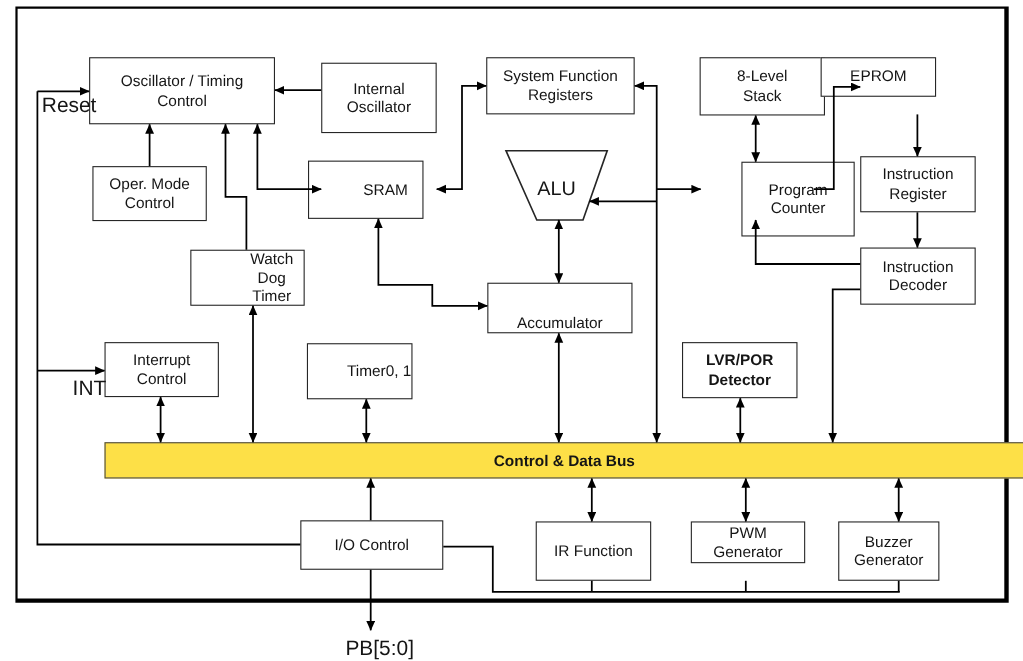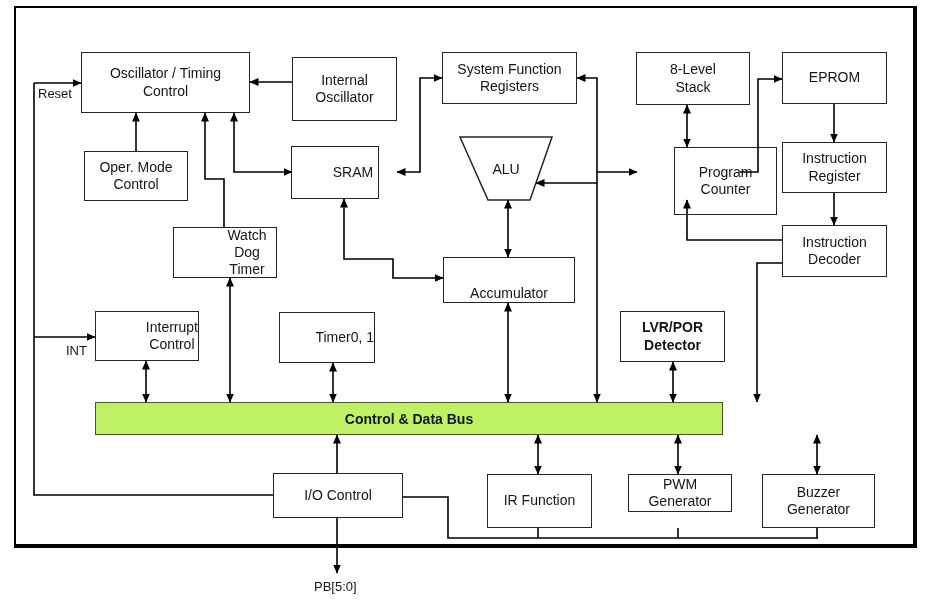--- a/index.html
+++ b/index.html
@@ -5,22 +5,22 @@
   html,body{margin:0;padding:0;background:#ffffff;width:930px;height:601px;overflow:hidden;}
   #stage{position:relative;width:930px;height:601px;font-family:"Liberation Sans",sans-serif;color:#151515;background:#ffffff;}
   #frame{position:absolute;left:14px;top:6px;width:903px;height:542px;box-sizing:border-box;
          border:solid #000;border-width:2px 4px 4px 2px;background:#ffffff;z-index:1;}
   .block{position:absolute;background:#ffffff;border:1.5px solid #262626;box-sizing:border-box;
          display:flex;align-items:center;justify-content:center;text-align:center;
          font-size:14px;line-height:1.22;z-index:3;}
   .block span{white-space:pre-line;}
   #bus{position:absolute;background:#c3c3c3;border:1.5px solid #4a4a4a;box-sizing:border-box;
        display:flex;align-items:center;justify-content:center;font-weight:bold;font-size:14px;z-index:3;}
-  .pin{position:absolute;font-size:13px;z-index:6;white-space:nowrap;}
-  #alu-label{position:absolute;left:461px;top:161px;width:90px;text-align:center;font-size:14px;z-index:6;}
+  .pin{position:absolute;font-size:19px;z-index:6;white-space:nowrap;}
+  #alu-label{position:absolute;left:461px;top:161px;width:90px;text-align:center;font-size:18px;z-index:6;}
   svg.wires{position:absolute;left:0;top:0;z-index:5;pointer-events:none;}
   .edge{fill:none;stroke:#000;stroke-width:1.6;}
   .alu-shape{fill:#ffffff;stroke:#262626;stroke-width:1.5;}
 </style>
 </head>
 <body>
 
 <div id="stage">
   <div id="frame"></div>
 <div class="block" style="left: 81px; top: 52px; width: 169px; height: 61px;">
@@ -32,28 +32,28 @@
 Oscillator</span>
     </div>
     <div class="block" style="left: 442px; top: 52px; width: 135px; height: 52px;">
       <span>System Function
 Registers</span>
     </div>
     <div class="block" style="left: 636px; top: 52px; width: 114px; height: 53px;">
       <span>8-Level
 Stack</span>
     </div>
-    <div class="block" style="left: 782px; top: 52px; width: 105px; height: 52px;">
+    <div class="block" style="left: 746px; top: 52px; width: 105px; height: 36px;">
       <span>EPROM</span>
     </div>
     <div class="block" style="left: 84px; top: 151px; width: 104px; height: 50px;">
       <span>Oper. Mode
 Control</span>
     </div>
-    <div class="block" style="left: 291px; top: 146px; width: 88px; height: 53px; padding-left: 36px;">
+    <div class="block" style="left: 280px; top: 146px; width: 105px; height: 53px; padding-left: 36px;">
       <span>SRAM</span>
     </div>
     <div class="block" style="left: 674px; top: 147px; width: 103px; height: 68px;">
       <span>Program
 Counter</span>
     </div>
     <div class="block" style="left: 782px; top: 142px; width: 105px; height: 51px;">
       <span>Instruction
 Register</span>
     </div>
@@ -61,46 +61,46 @@
       <span>Watch Dog
 Timer</span>
     </div>
     <div class="block" style="left: 443px; top: 257px; width: 132px; height: 46px; align-items: flex-end;">
       <span>Accumulator</span>
     </div>
     <div class="block" style="left: 782px; top: 225px; width: 105px; height: 52px;">
       <span>Instruction
 Decoder</span>
     </div>
-    <div class="block" style="left: 95px; top: 311px; width: 104px; height: 50px; justify-content: flex-end;">
+    <div class="block" style="left: 95px; top: 311px; width: 104px; height: 50px;">
       <span>Interrupt
 Control</span>
     </div>
     <div class="block" style="left: 279px; top: 312px; width: 96px; height: 51px; justify-content: flex-end;">
       <span>Timer0, 1</span>
     </div>
     <div class="block" style="left: 620px; top: 311px; width: 105px; height: 51px; font-weight: bold;">
       <span>LVR/POR
 Detector</span>
     </div>
     <div class="block" style="left: 273px; top: 473px; width: 130px; height: 45px;">
       <span>I/O Control</span>
     </div>
     <div class="block" style="left: 487px; top: 474px; width: 105px; height: 54px;">
       <span>IR Function</span>
     </div>
     <div class="block" style="left: 628px; top: 474px; width: 104px; height: 38px;">
       <span>PWM
 Generator</span>
     </div>
-    <div class="block" style="left: 762px; top: 474px; width: 113px; height: 54px;">
+    <div class="block" style="left: 762px; top: 474px; width: 92px; height: 54px;">
       <span>Buzzer
 Generator</span>
     </div>
-    <div id="bus" style="left: 95px; top: 402px; width: 628px; height: 33px; background: #bef264;">
+    <div id="bus" style="left: 95px; top: 402px; width: 836px; height: 33px; background: #fde047;">
       <span>Control &amp; Data Bus</span>
     </div>
     <div class="pin" style="left: 38px; top: 86px;">Reset</div>
     <div class="pin" style="left: 66px; top: 343px;">INT</div>
     <div class="pin" style="left: 314px; top: 579px;">PB[5:0]</div>
     <svg width="930" height="601" viewBox="0 0 930 601" class="wires">
       <defs>
         <marker id="ah" markerWidth="10" markerHeight="10" refX="8.5" refY="4" orient="auto-start-reverse" markerUnits="userSpaceOnUse">
           <path d="M0,0 L9,4 L0,8 z" fill="#000"></path>
         </marker>

